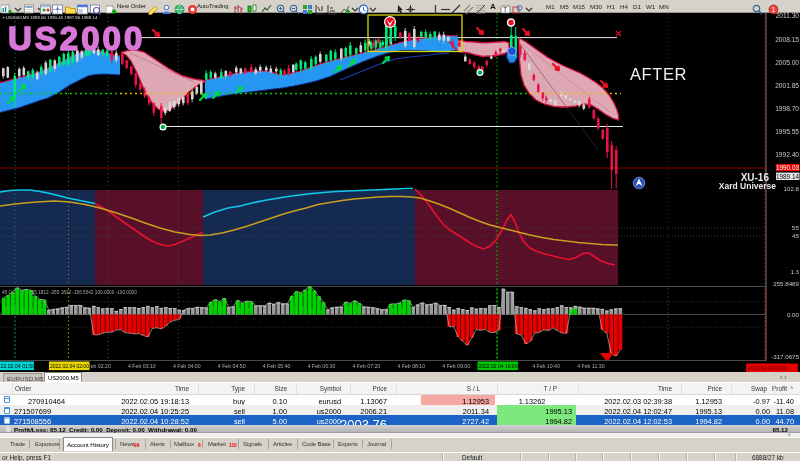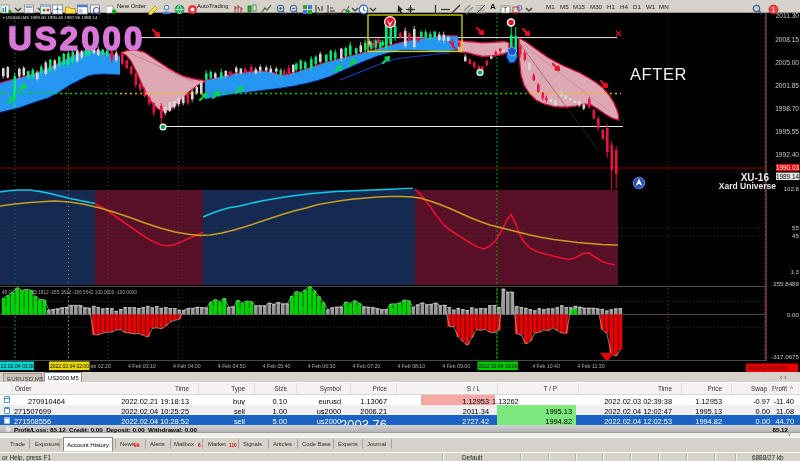--- a/index.html
+++ b/index.html
@@ -999,27 +999,27 @@
     <div style="position:absolute;left:350px;top:383px;width:1px;height:11px;background:#e0e0e0"></div>
     <div style="position:absolute;left:396px;top:383px;width:1px;height:11px;background:#e0e0e0"></div>
     <div style="position:absolute;left:497px;top:383px;width:1px;height:11px;background:#e0e0e0"></div>
     <div style="position:absolute;left:578px;top:383px;width:1px;height:11px;background:#e0e0e0"></div>
     <div style="position:absolute;left:681px;top:383px;width:1px;height:11px;background:#e0e0e0"></div>
     <div style="position:absolute;left:731px;top:383px;width:1px;height:11px;background:#e0e0e0"></div>
     <div style="position:absolute;left:774px;top:383px;width:1px;height:11px;background:#e0e0e0"></div>
     <div style="position:absolute;left:0;top:394.8px;width:800px;height:10.3px;background:#ffffff"></div>
     <div style="position:absolute;left:421px;top:394.8px;width:74px;height:10.3px;background:#f4a7a3"></div>
     <div style="position:absolute;top:396.6px;left:28px;font-size:7.4px;color:#000">270910464</div>
-    <div style="position:absolute;top:396.6px;left:109px;width:80px;text-align:right;font-size:7.4px;color:#000">2022.02.21 19:18:13</div>
+    <div style="position:absolute;top:396.6px;left:109px;width:80px;text-align:right;font-size:7.4px;color:#000">2022.02.05 19:18:13</div>
     <div style="position:absolute;top:396.6px;left:165px;width:80px;text-align:right;font-size:7.4px;color:#000">buy</div>
     <div style="position:absolute;top:396.6px;left:207px;width:80px;text-align:right;font-size:7.4px;color:#000">0.10</div>
     <div style="position:absolute;top:396.6px;left:261px;width:80px;text-align:right;font-size:7.4px;color:#000">eurusd</div>
     <div style="position:absolute;top:396.6px;left:307px;width:80px;text-align:right;font-size:7.4px;color:#000">1.13067</div>
     <div style="position:absolute;top:396.6px;left:409px;width:80px;text-align:right;font-size:7.4px;color:#000">1.12953</div>
-    <div style="position:absolute;top:396.6px;left:492px;width:80px;text-align:left;font-size:7.4px;color:#000">1.13262</div>
+    <div style="position:absolute;top:396.6px;left:492px;width:80px;text-align:center;font-size:7.4px;color:#000">1.13262</div>
     <div style="position:absolute;top:396.6px;left:592px;width:80px;text-align:right;font-size:7.4px;color:#000">2022.02.03 02:39:38</div>
     <div style="position:absolute;top:396.6px;left:642px;width:80px;text-align:right;font-size:7.4px;color:#000">1.12953</div>
     <div style="position:absolute;top:396.6px;left:690px;width:80px;text-align:right;font-size:7.4px;color:#000">-0.97</div>
     <div style="position:absolute;top:396.6px;left:714px;width:80px;text-align:right;font-size:7.4px;color:#000">-11.40</div>
     <div style="position:absolute;left:4px;top:396.3px;width:6px;height:7px;background:#fff;border:1px solid #4a90d9;border-radius:1px"></div>
     <div style="position:absolute;left:5px;top:397.8px;width:4px;height:1px;background:#4a90d9"></div>
     <div style="position:absolute;left:0;top:405.1px;width:800px;height:10.3px;background:#efefef"></div>
     <div style="position:absolute;left:497px;top:405.1px;width:79px;height:10.3px;background:#7de87d"></div>
     <div style="position:absolute;top:406.90000000000003px;left:14px;font-size:7.4px;color:#000">271507699</div>
     <div style="position:absolute;top:406.90000000000003px;left:109px;width:80px;text-align:right;font-size:7.4px;color:#000">2022.02.04 10:25:25</div>

